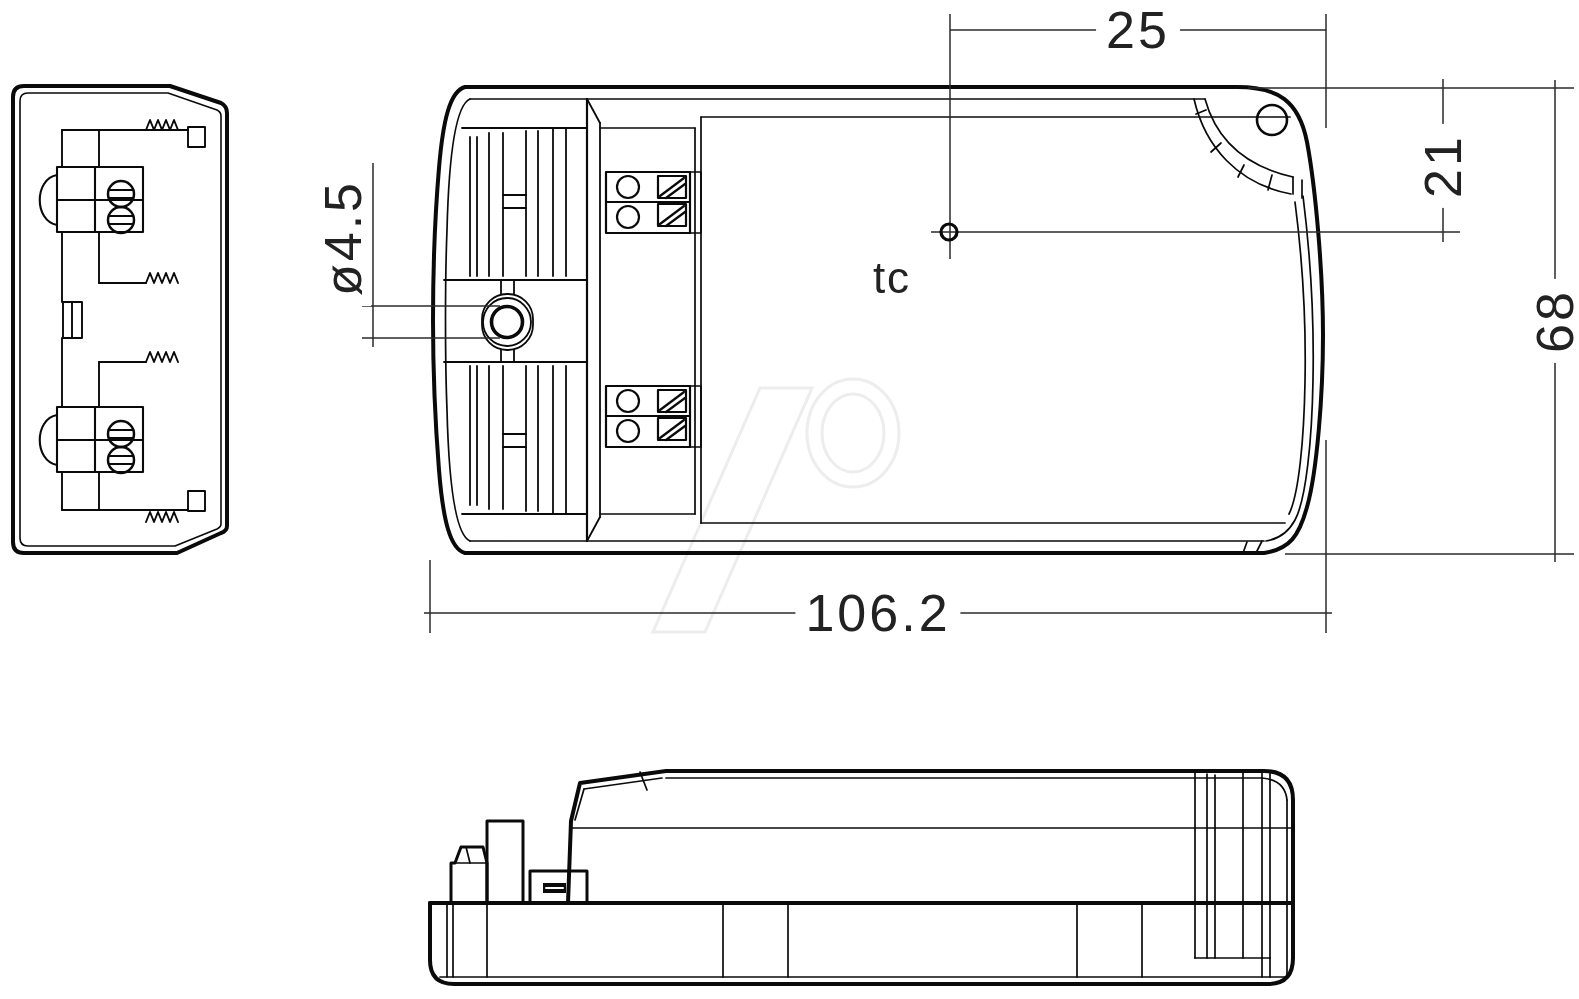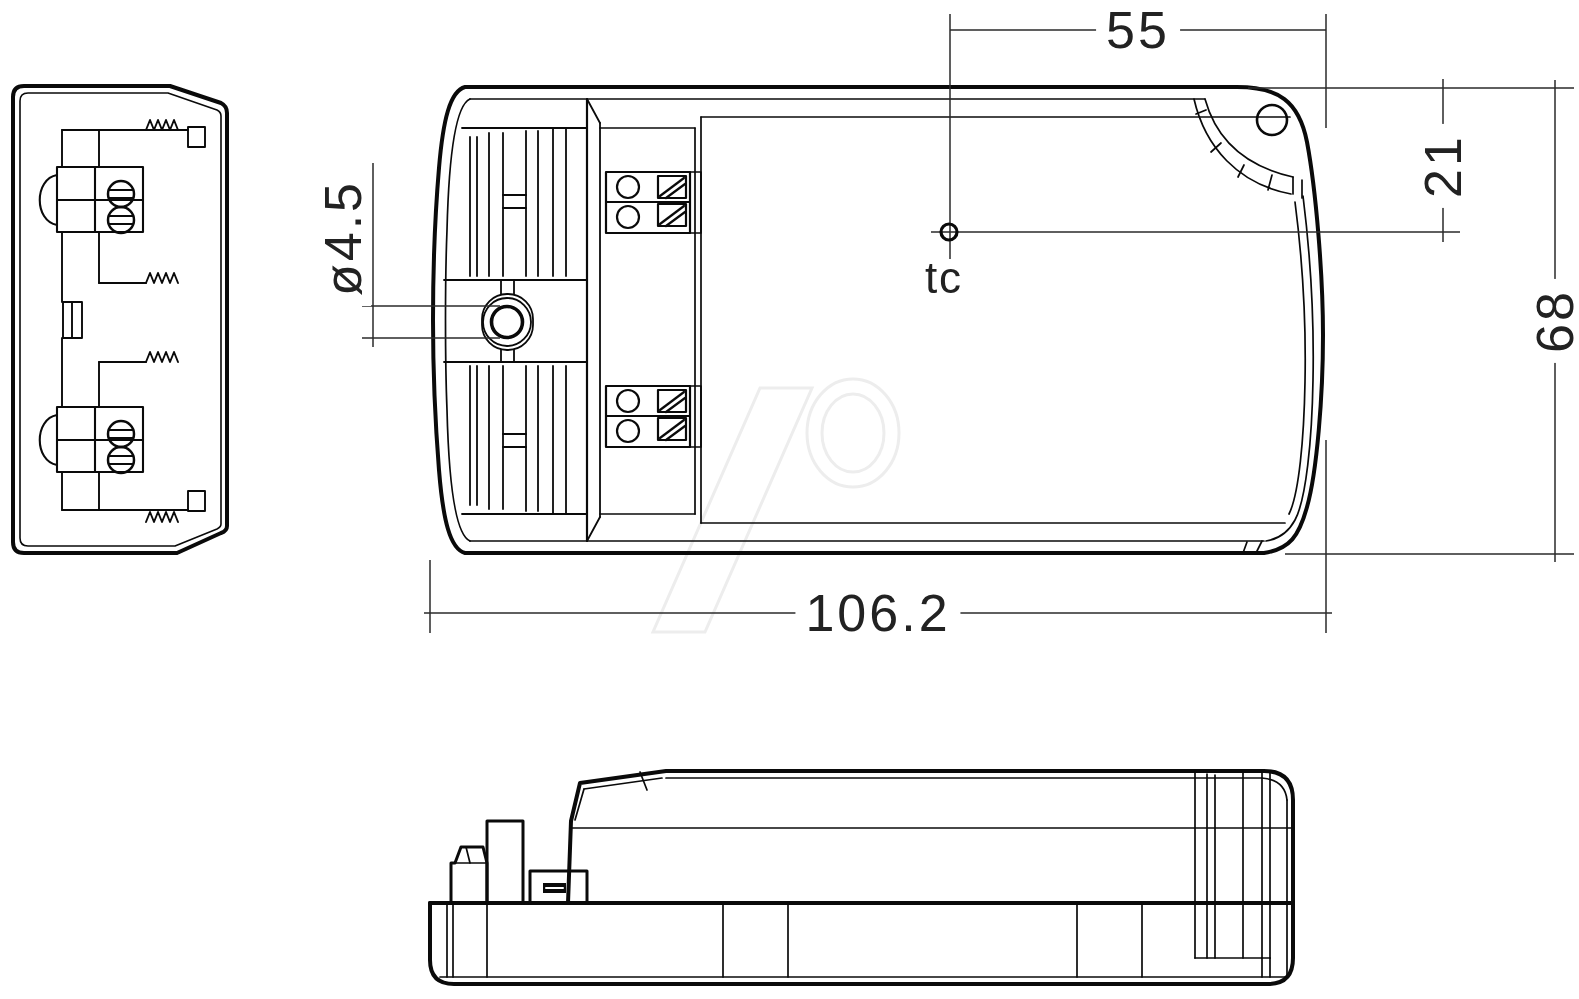--- a/index.html
+++ b/index.html
@@ -232,18 +232,18 @@
     <path d="M424,613 H1332"></path>
 
     <path d="M373,163 V347"></path>
     <path d="M362,306 H500"></path>
     <path d="M362,338 H500"></path>
 
     <circle cx="949" cy="232" r="8" stroke="#0a0a0a" stroke-width="3.2"></circle>
   </g>
 </svg>
 
-<div class="lbl" style="left:1138px;top:30px;">55</div>
+<div class="lbl" style="left:1138px;top:30px;">25</div>
 <div class="lbl rot" style="left:1443px;top:166px;">21</div>
 <div class="lbl rot" style="left:1555px;top:321px;">68</div>
 <div class="lbl" style="left:878px;top:613px;">106.2</div>
 <div class="lbl rot" style="left:343px;top:238px;">ø4.5</div>
-<div class="lbl small" style="left:944px;top:278px;background:transparent;text-align:center;">tc</div>
+<div class="lbl small" style="left:892px;top:278px;background:transparent;text-align:center;">tc</div>
 
 </body></html>

